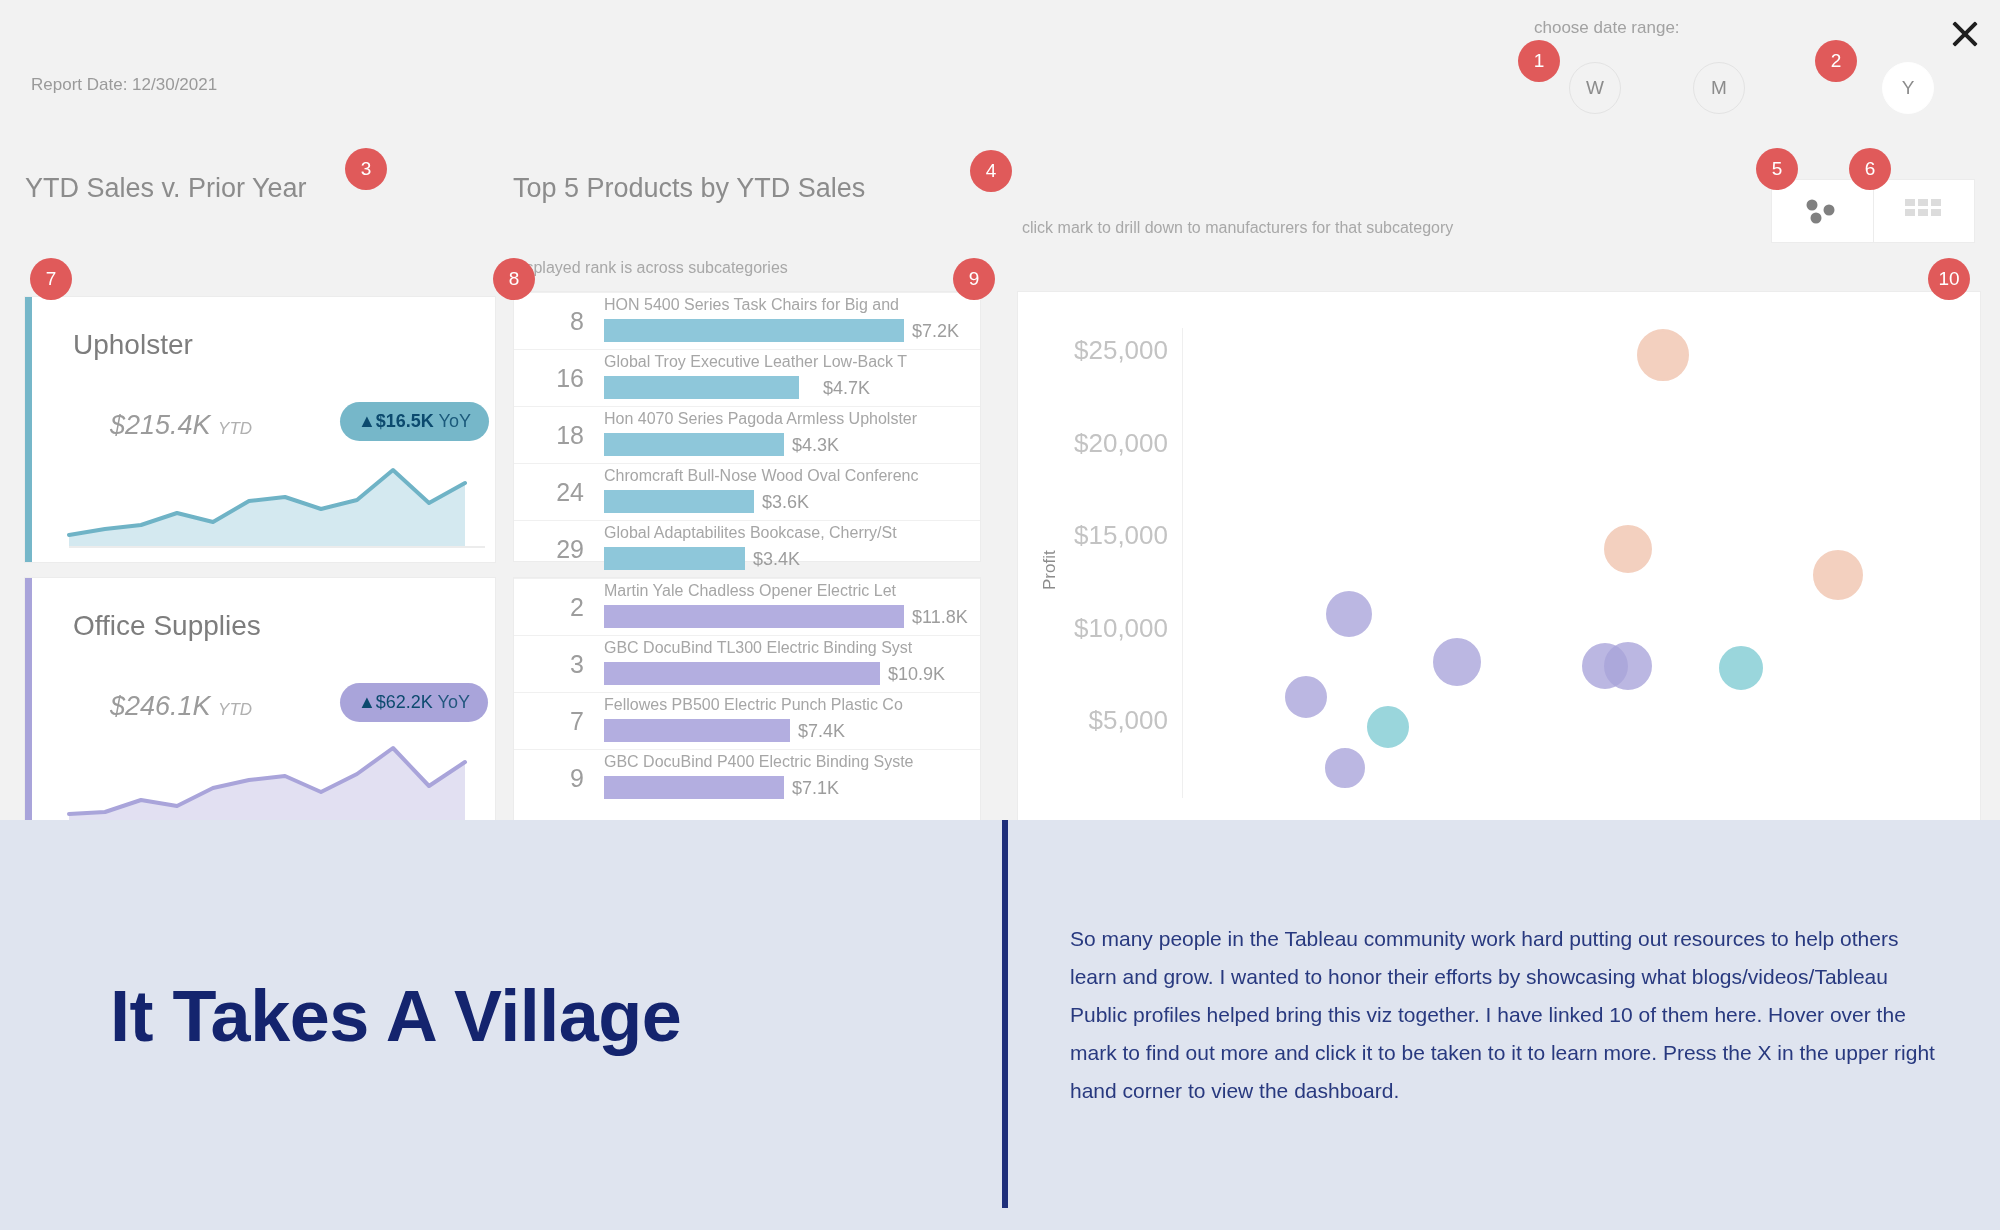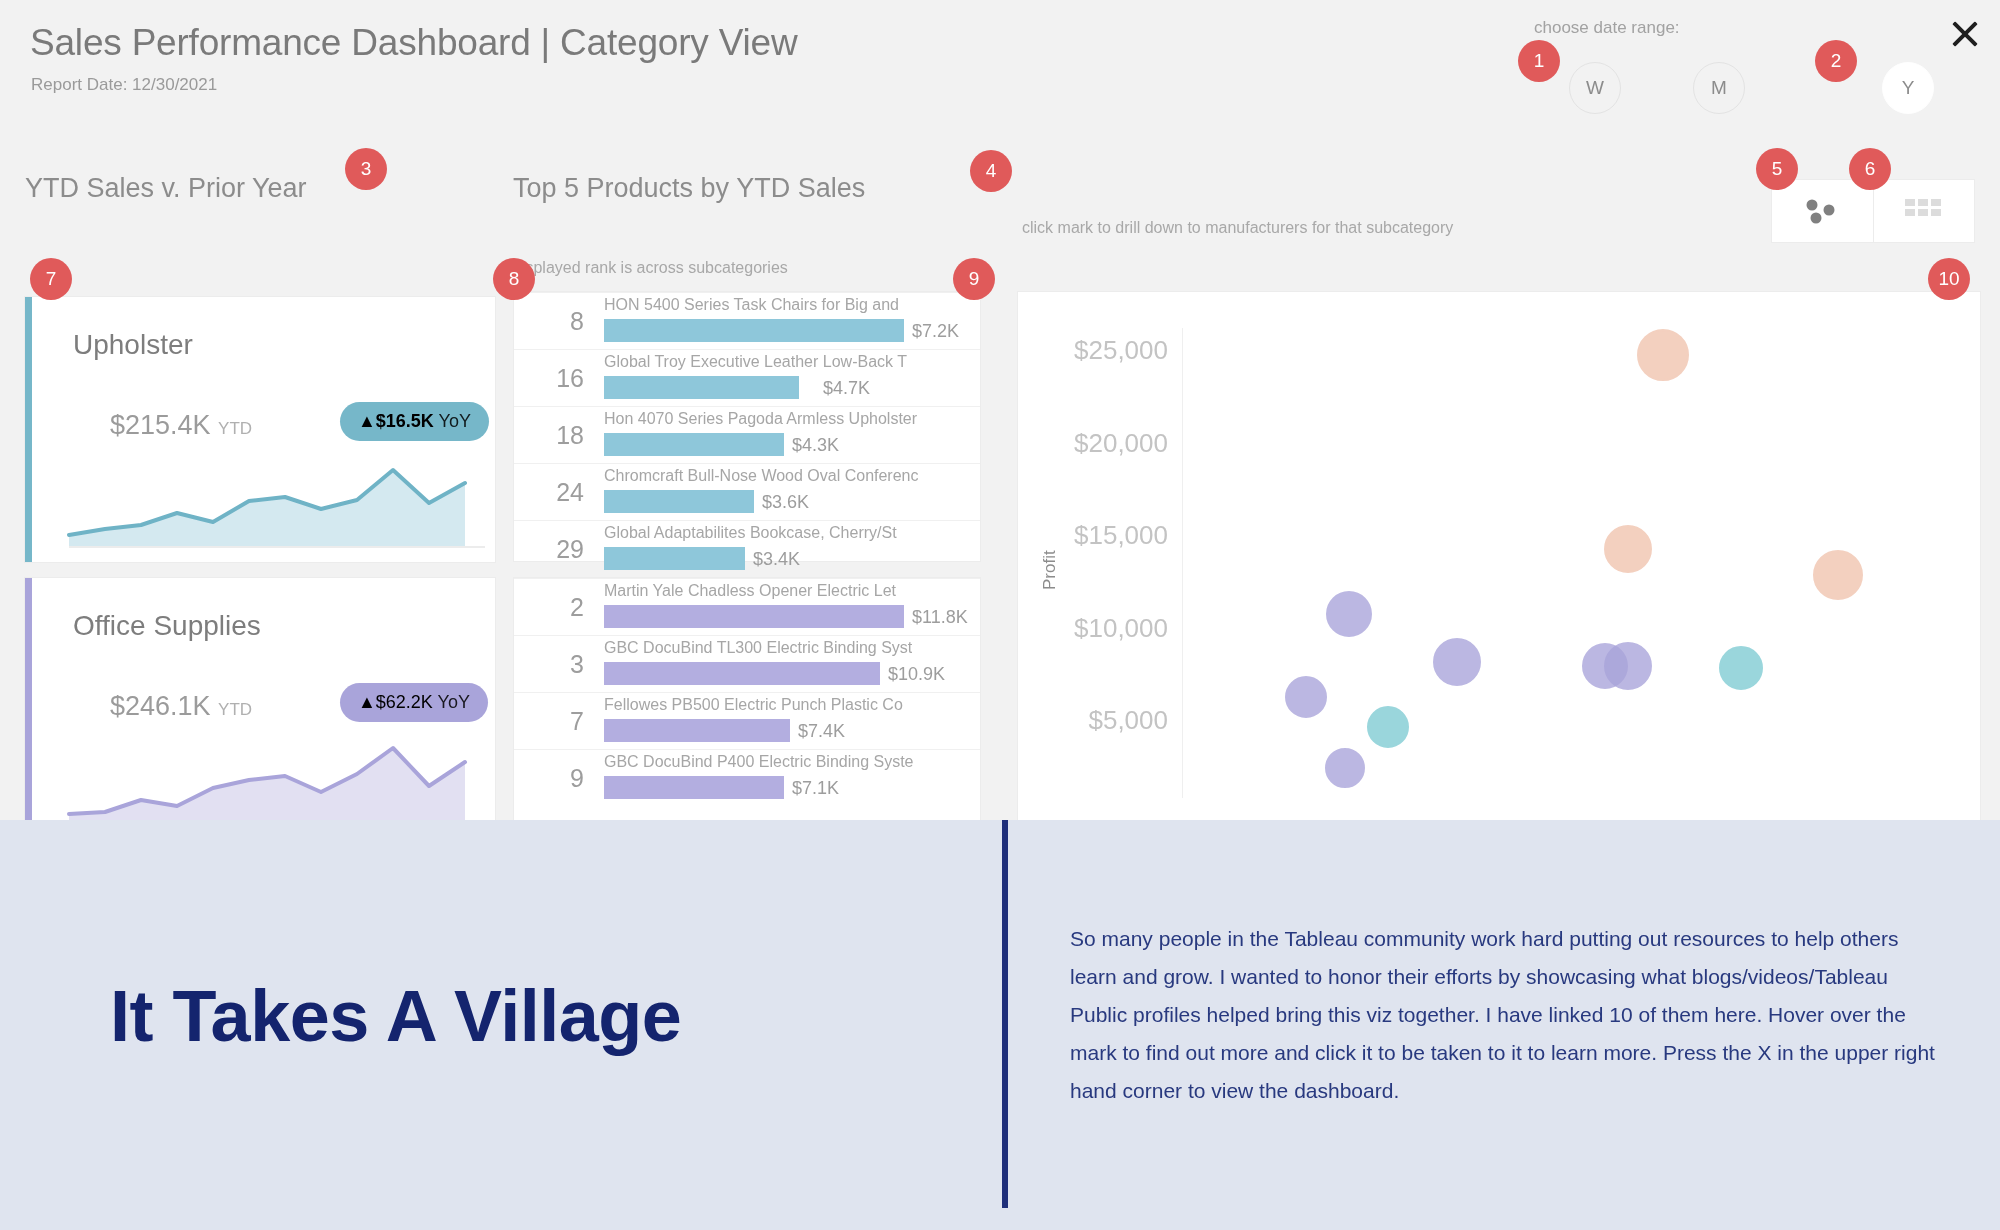--- a/index.html
+++ b/index.html
@@ -63,24 +63,24 @@
     z-index:60;cursor:pointer;
   }
 
   
   .kpi-card{
     position:absolute;left:25px;width:470px;background:#ffffff;
     box-shadow:0 0 0 1px #ececec;
   }
   .kpi-card .accent{position:absolute;left:0;top:0;width:7px;height:100%;}
   .kpi-name{position:absolute;left:48px;font-size:28px;color:#7d7d7d;white-space:nowrap;}
-  .kpi-val{position:absolute;left:85px;font-size:27px;color:#9b9b9b;white-space:nowrap;}
+  .kpi-val{position:absolute;left:85px;font-size:27px;color:#9b9b9b;white-space:nowrap;font-style:italic;}
   .kpi-val .unit{font-size:17px;color:#b0b0b0;}
   .kpi-pill{
-    position:absolute;border-radius:22px;color:#000000;font-size:18px;
+    position:absolute;border-radius:22px;color:#0c4a6e;font-size:18px;
     padding:9px 18px;white-space:nowrap;
   }
   .spark{position:absolute;left:40px;}
 
   
   .plist{
     position:absolute;left:514px;width:466px;background:#ffffff;
     box-shadow:0 0 0 1px #ececec;box-sizing:border-box;
   }
   .prow{position:relative;height:56px;border-top:1px solid #f0f0f0;}
@@ -137,21 +137,20 @@
     position:absolute;left:1070px;top:920px;width:880px;
     font-size:21px;line-height:38px;color:#28397f;
   }
 </style>
 </head>
 <body>
 
 <div id="app">
 
   <div class="header">
-    <div class="title">Sales Performance Dashboard | Category View</div>
     <div class="subtitle">Report Date: 12/30/2021</div>
     <div class="date-label">choose date range:</div>
 
     <div class="range-btn outline rb-w">
       <span>W</span>
     </div>
     <div class="range-btn outline rb-m">
       <span>M</span>
     </div>
     <div class="range-btn filled rb-y">

